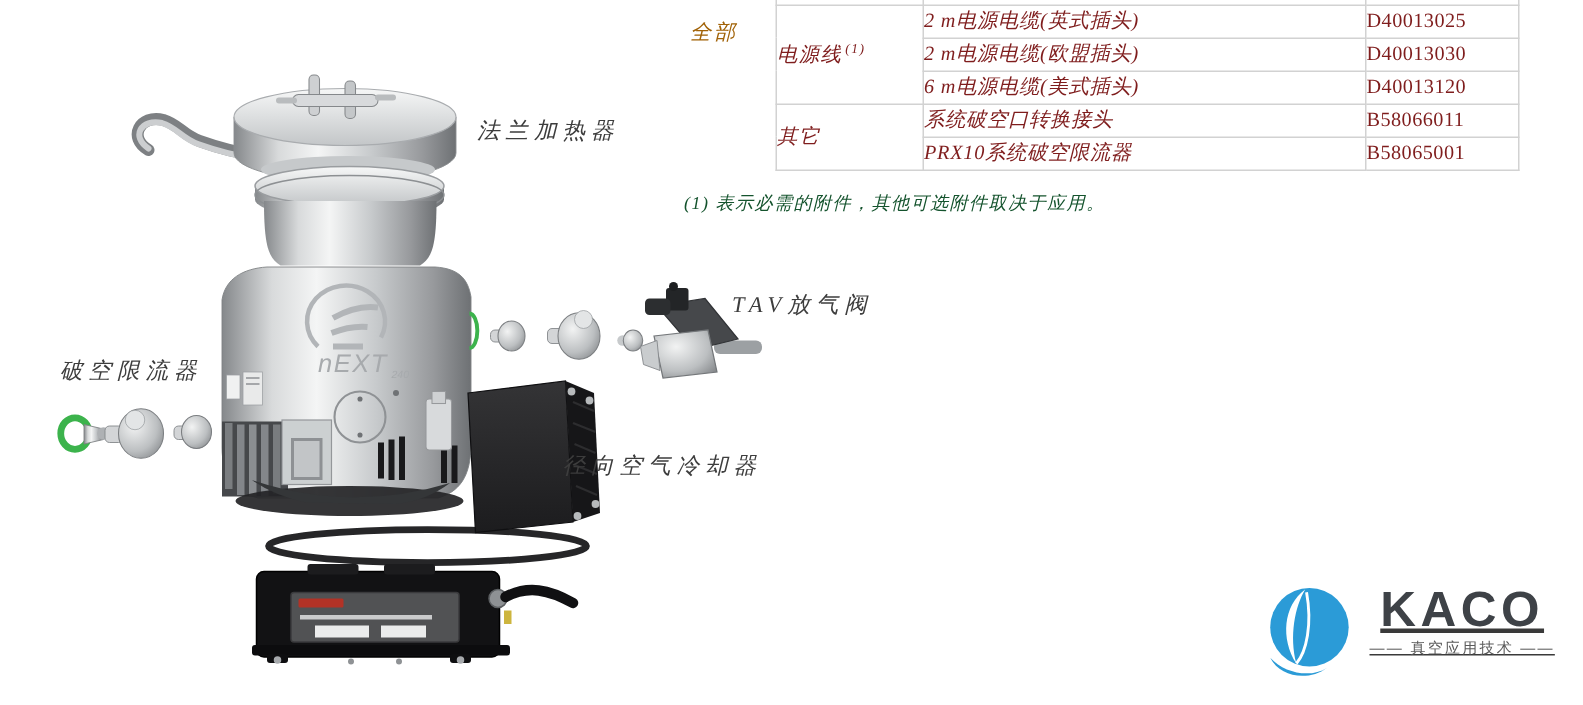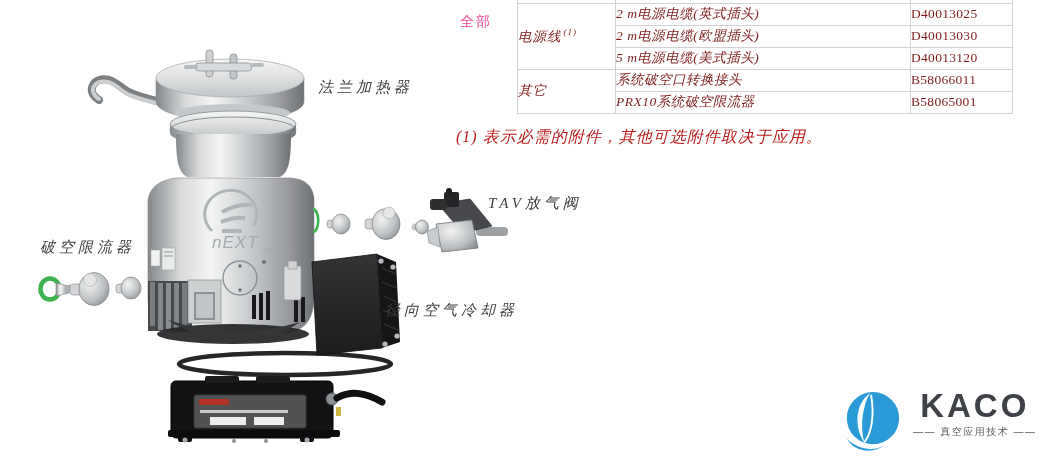--- a/index.html
+++ b/index.html
@@ -8,45 +8,45 @@
     position:relative; width:1055px; height:470px; background:#ffffff;
     overflow:hidden; font-family:"Liberation Serif", serif; color:#3a3a3a;
   }
   
   .dlabel {
     position:absolute; font-style:italic; font-size:15px; letter-spacing:4px;
     color:#3d3d3d; white-space:nowrap; font-family:"Liberation Serif", serif;
   }
   
   .all-label {
-    position:absolute; left:460px; top:13px; font-size:14px; 
-    letter-spacing:2px; color:#ec4899;
+    position:absolute; left:460px; top:13px; font-size:14px; font-style:italic;
+    letter-spacing:2px; color:#a16207;
   }
   table.acc {
     position:absolute; left:517px; top:0; border-collapse:collapse; table-layout:fixed;
   }
   table.acc td {
     border:1px solid #d2d2d2; height:22px; padding:0; vertical-align:middle;
     font-size:13.5px; color:#7f1d1d; overflow:hidden; white-space:nowrap;margin-top:44px;
   }
   table.acc tr.partial td { height:3px; border-top:none; }
   td.cell-group { font-style:italic; font-size:14px; padding-left:12px; letter-spacing:1px; }
   td.cell-desc  { font-style:italic; padding-left:7px; letter-spacing:0.5px; }
   td.cell-part  {
     font-family:Liberation Serif, serif; font-size:13px; color:#43464d;
     padding-left:10px; letter-spacing:0.3px;
   }
   td.cell-group sup { font-size:9px; font-style:italic; margin-left:2px; }
   .footnote {
-    position:absolute; left:456px; top:127px; font-size:16px; font-style:italic;
-    color:#b91c1c; letter-spacing:1px;
+    position:absolute; left:456px; top:127px; font-size:12px; font-style:italic;
+    color:#14532d; letter-spacing:1px;
   }
   
   .brand { position:absolute; left:841px; top:388px; display:flex; align-items:flex-start; }
-  .brand-text { margin-left:10px; text-align:center; }
+  .brand-text { margin-left:10px; text-align:center;text-decoration:underline; }
   .brand-name {
     font-family:"Liberation Sans", sans-serif; font-weight:bold; font-size:33px;
     line-height:1.1; color:#3e4247; letter-spacing:3px;
   }
   .brand-tagline {
     font-family:"Liberation Sans", sans-serif; font-size:10px; color:#5a5a5a;
     letter-spacing:1.5px; margin-top:1px; white-space:nowrap;
   }
   svg text { font-family:"Liberation Sans", sans-serif; }
 </style>
@@ -215,21 +215,21 @@
       <circle cx="185" cy="440" r="2.5" fill="#a7aaad"></circle>
         <circle cx="307" cy="440" r="2.5" fill="#a7aaad"></circle>
       <circle cx="234" cy="441" r="2" fill="#8f9295"></circle>
         <circle cx="266" cy="441" r="2" fill="#8f9295"></circle>
     </g>
   </svg>
 
   <div class="dlabel" style="left:318px; top:66px;margin-top:12px;">法兰加热器</div>
   <div class="dlabel" style="left:488px; top:194px;">TAV放气阀</div>
   <div class="dlabel" style="left:40px;  top:238px;font-family:Liberation Serif, serif;">破空限流器</div>
-  <div class="dlabel" style="left:385px; top:301px;">径向空气冷却器</div>
+  <div class="dlabel" style="left:375px; top:301px;">径向空气冷却器</div>
 
   <div class="all-label">全部</div>
 
   <table class="acc">
     <colgroup>
         <col style="width:98px">
         <col style="width:295px">
         <col style="width:102px">
       </colgroup>
     <tbody>
@@ -243,21 +243,21 @@
         <span>电源线</span><sup>(1)</sup>
       </td>
       <td class="cell-desc">2 m电源电缆(英式插头)</td>
       <td class="cell-part">D40013025</td>
     </tr>
     <tr>
       <td class="cell-desc">2 m电源电缆(欧盟插头)</td>
       <td class="cell-part">D40013030</td>
     </tr>
     <tr>
-      <td class="cell-desc">5 m电源电缆(美式插头)</td>
+      <td class="cell-desc">6 m电源电缆(美式插头)</td>
       <td class="cell-part">D40013120</td>
     </tr>
     <tr>
       <td class="cell-group" rowspan="2">
         <span>其它</span>
       </td>
       <td class="cell-desc">系统破空口转换接头</td>
       <td class="cell-part">B58066011</td>
     </tr>
     <tr>

